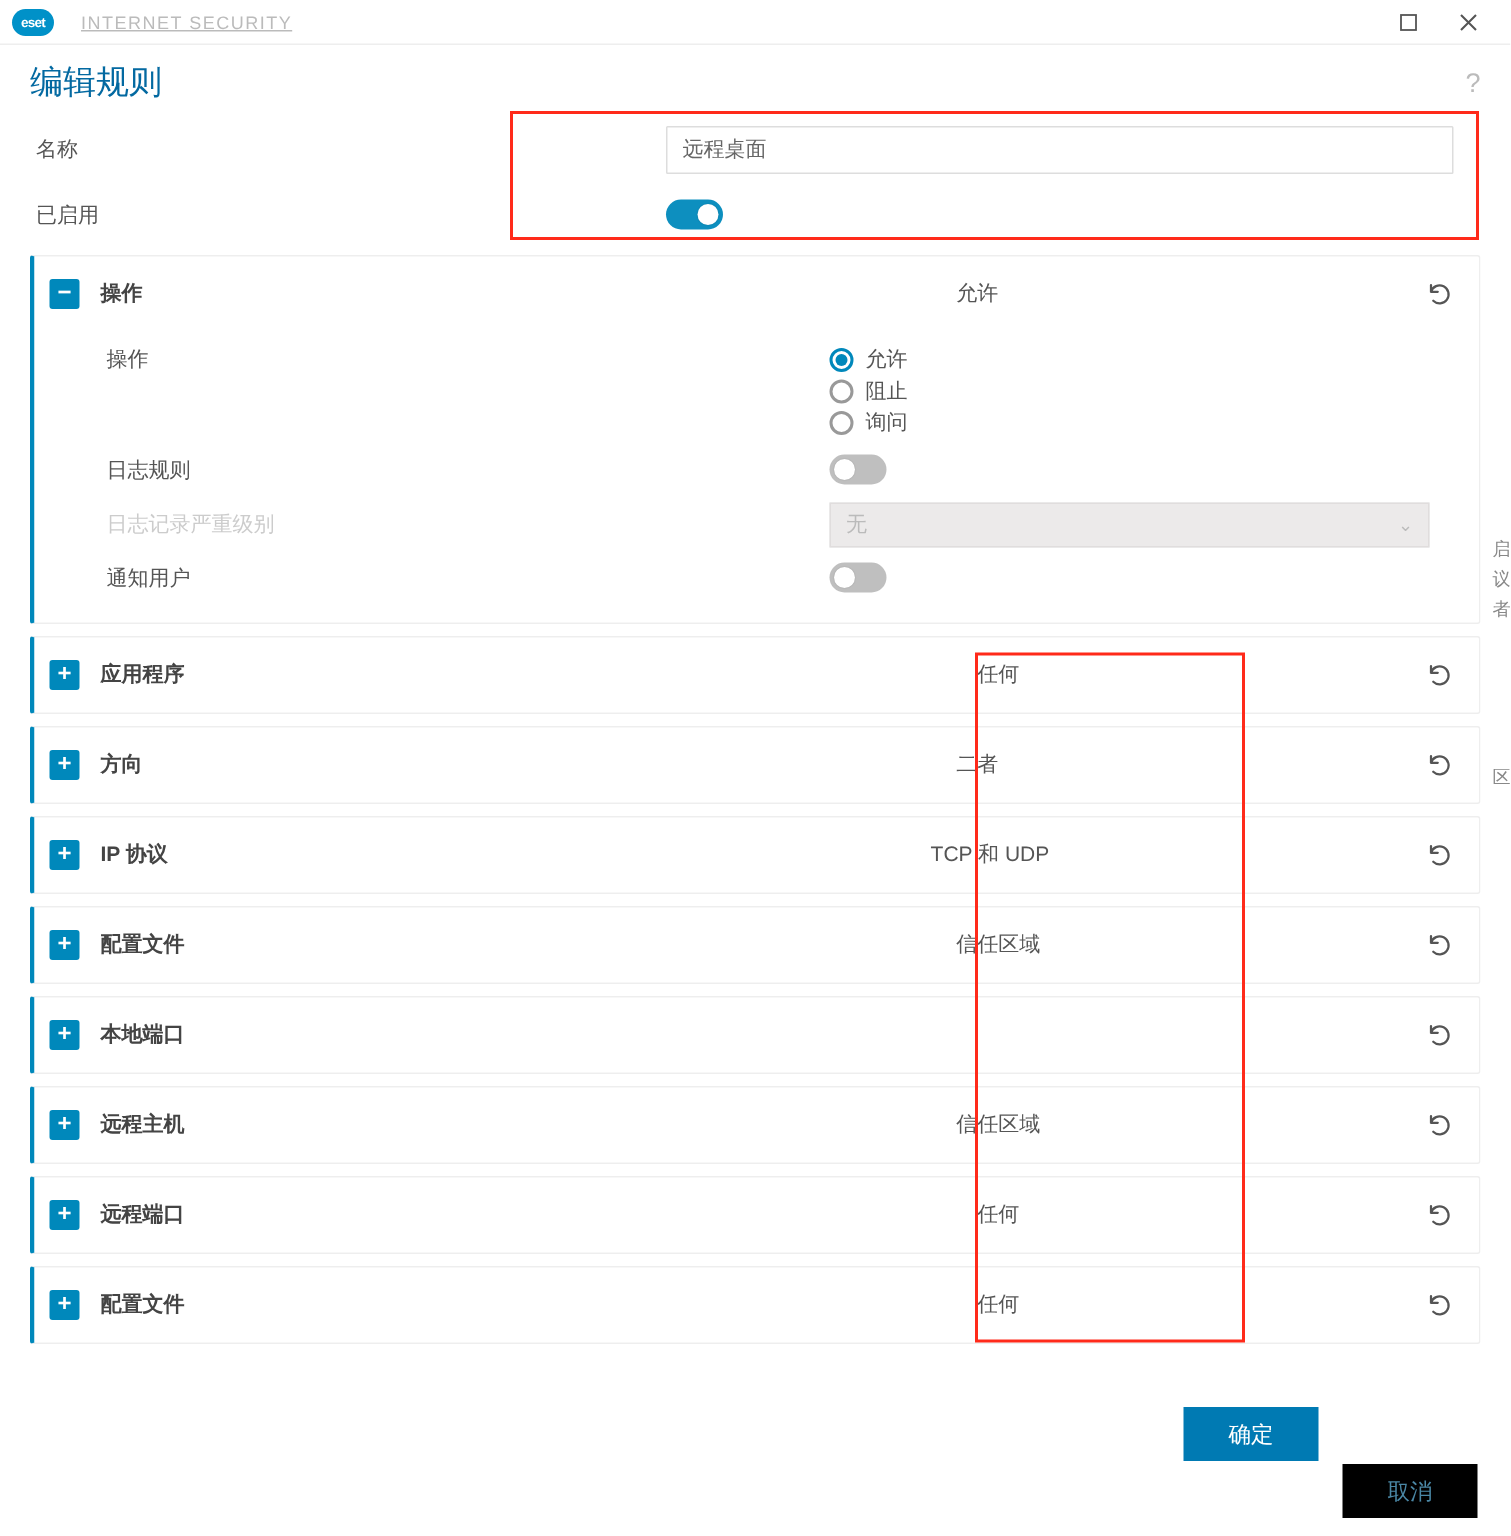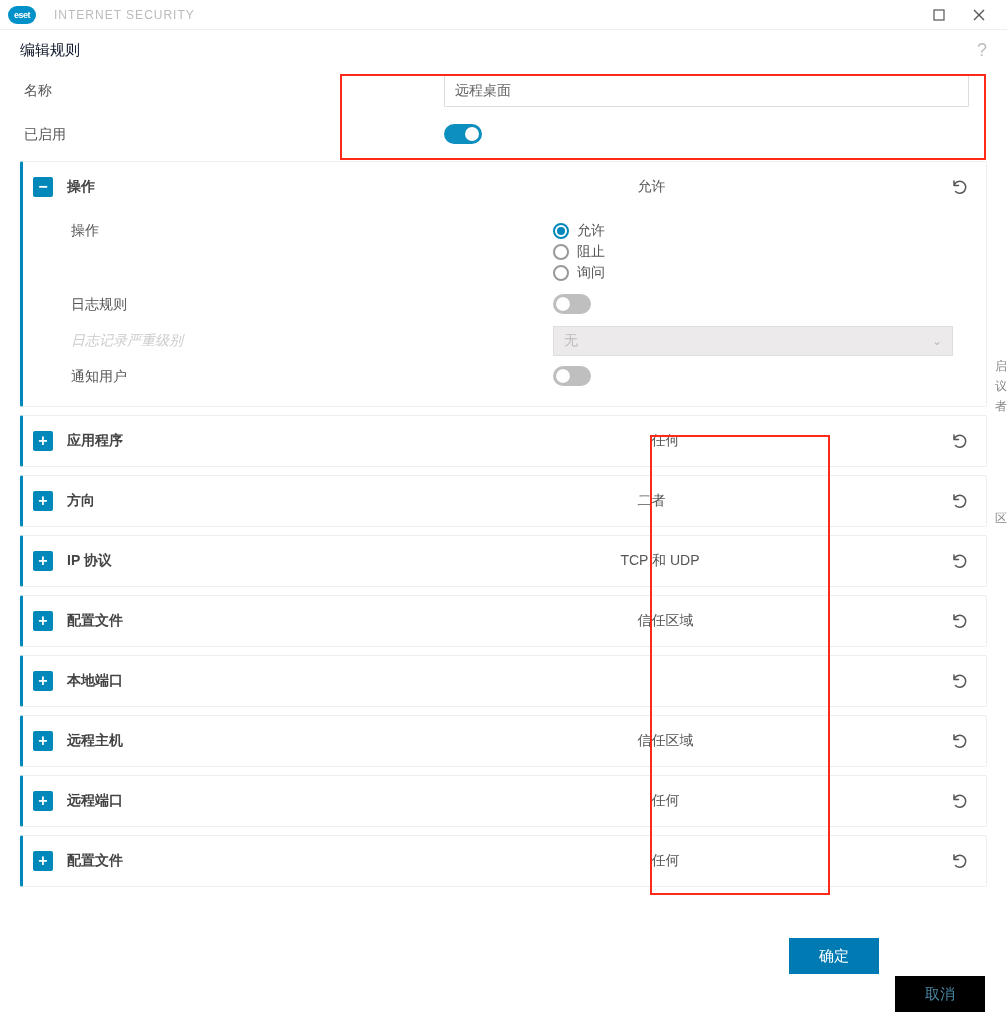--- a/index.html
+++ b/index.html
@@ -24,32 +24,32 @@
     width: 28px; height: 18px;
     background: #0091c8;
     border-radius: 9px / 9px;
     color: #fff;
     font-size: 9px;
     font-weight: bold;
     letter-spacing: -0.5px;
     display: inline-flex; align-items: center; justify-content: center;
     position: relative;
   }
-  .titlebar-title { color: #bbb; font-size: 12px; letter-spacing: 1px; }
+  .titlebar-title { color: #bbb; font-size: 12px; letter-spacing: 1px; text-decoration: underline; }
   .titlebar-right { margin-left: auto; display: flex; }
   .win-btn { width: 40px; height: 28px; display: flex; align-items: center; justify-content: center; color: #555; }
   .win-btn svg { width: 12px; height: 12px; stroke: #555; stroke-width: 1.2; fill: none; }
   .win-btn.close svg { stroke-width: 1.4; }
 
   .header-row {
     display: flex;
     align-items: center;
     padding: 10px 20px 8px 20px;
   }
-  .header-title { font-size: 15px; color: #0f172a; }
+  .header-title { font-size: 22px; color: #0369a1; }
   .help-icon { margin-left: auto; color: #bbb; font-size: 18px; }
 
   .form-top {
     padding: 0 24px;
   }
   .form-row {
     display: flex;
     align-items: center;
     height: 44px;
   }
@@ -125,21 +125,21 @@
   .section-body {
     padding: 6px 0 14px 0;
   }
   .body-row {
     display: flex;
     align-items: center;
     min-height: 30px;
     padding: 0 14px 0 48px;
   }
   .body-label { width: 482px; color: #555; font-size: 14px; }
-  .body-label.disabled { color: #ccc; font-style: italic; }
+  .body-label.disabled { color: #ccc; }
   .body-value { flex: 1; }
   .radio-group { display: flex; flex-direction: column; gap: 3px; }
   .radio-option { display: flex; align-items: center; gap: 8px; color: #555; font-size: 14px; }
   .radio {
     width: 16px; height: 16px; border-radius: 50%;
     border: 2px solid #999; display: inline-block; position: relative;
     flex-shrink: 0;
   }
   .radio.checked { border-color: #0088bb; }
   .radio.checked::after {

